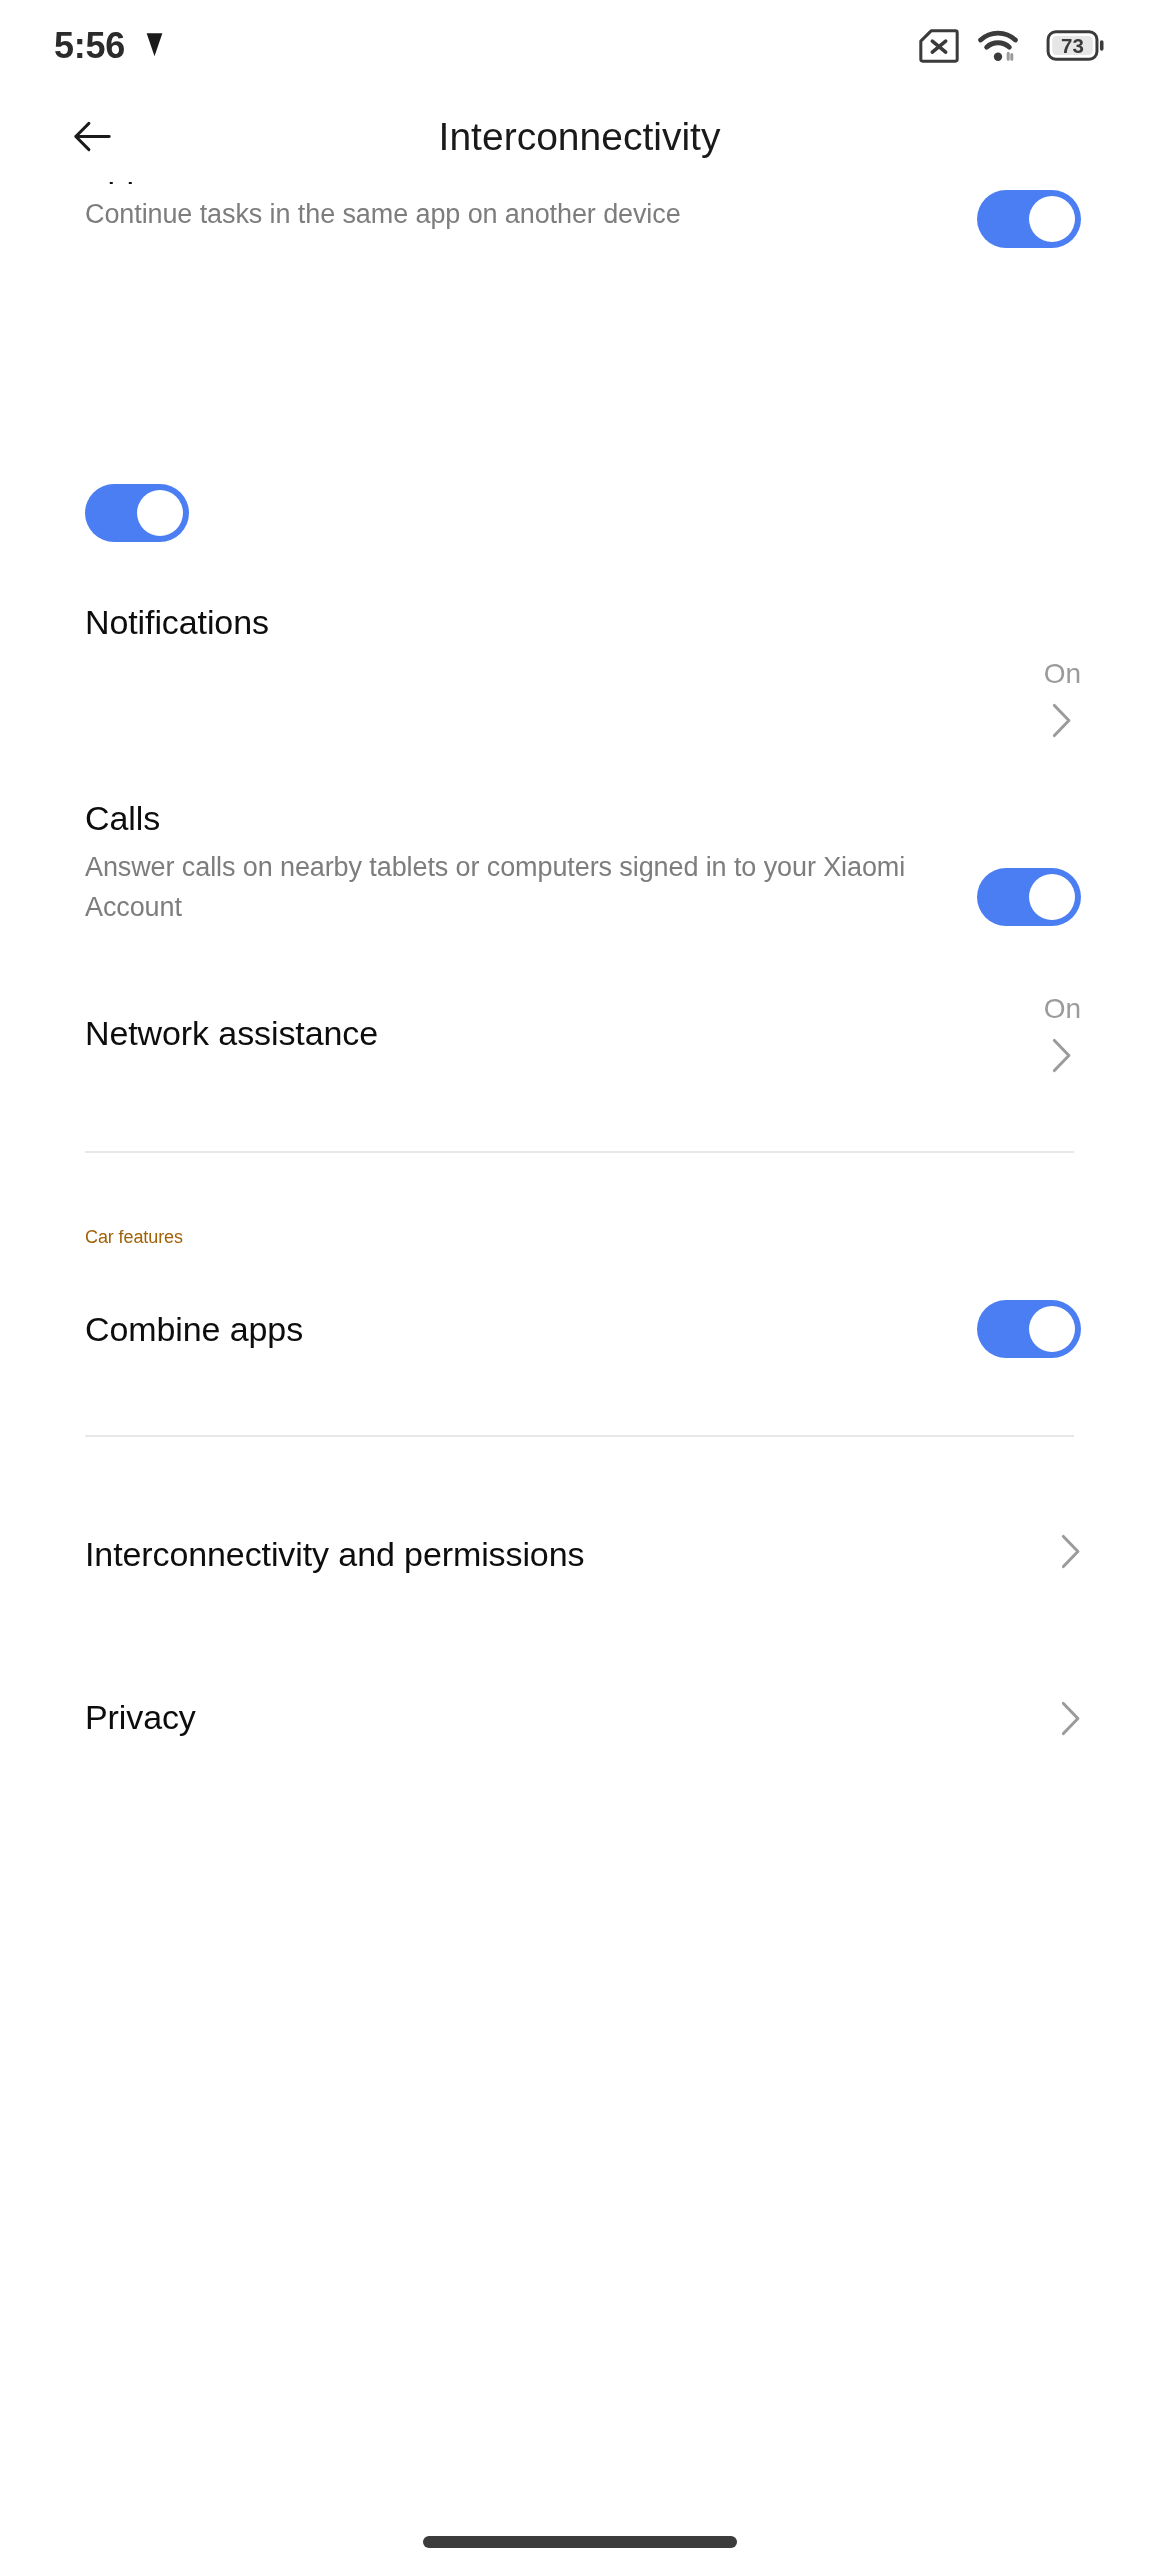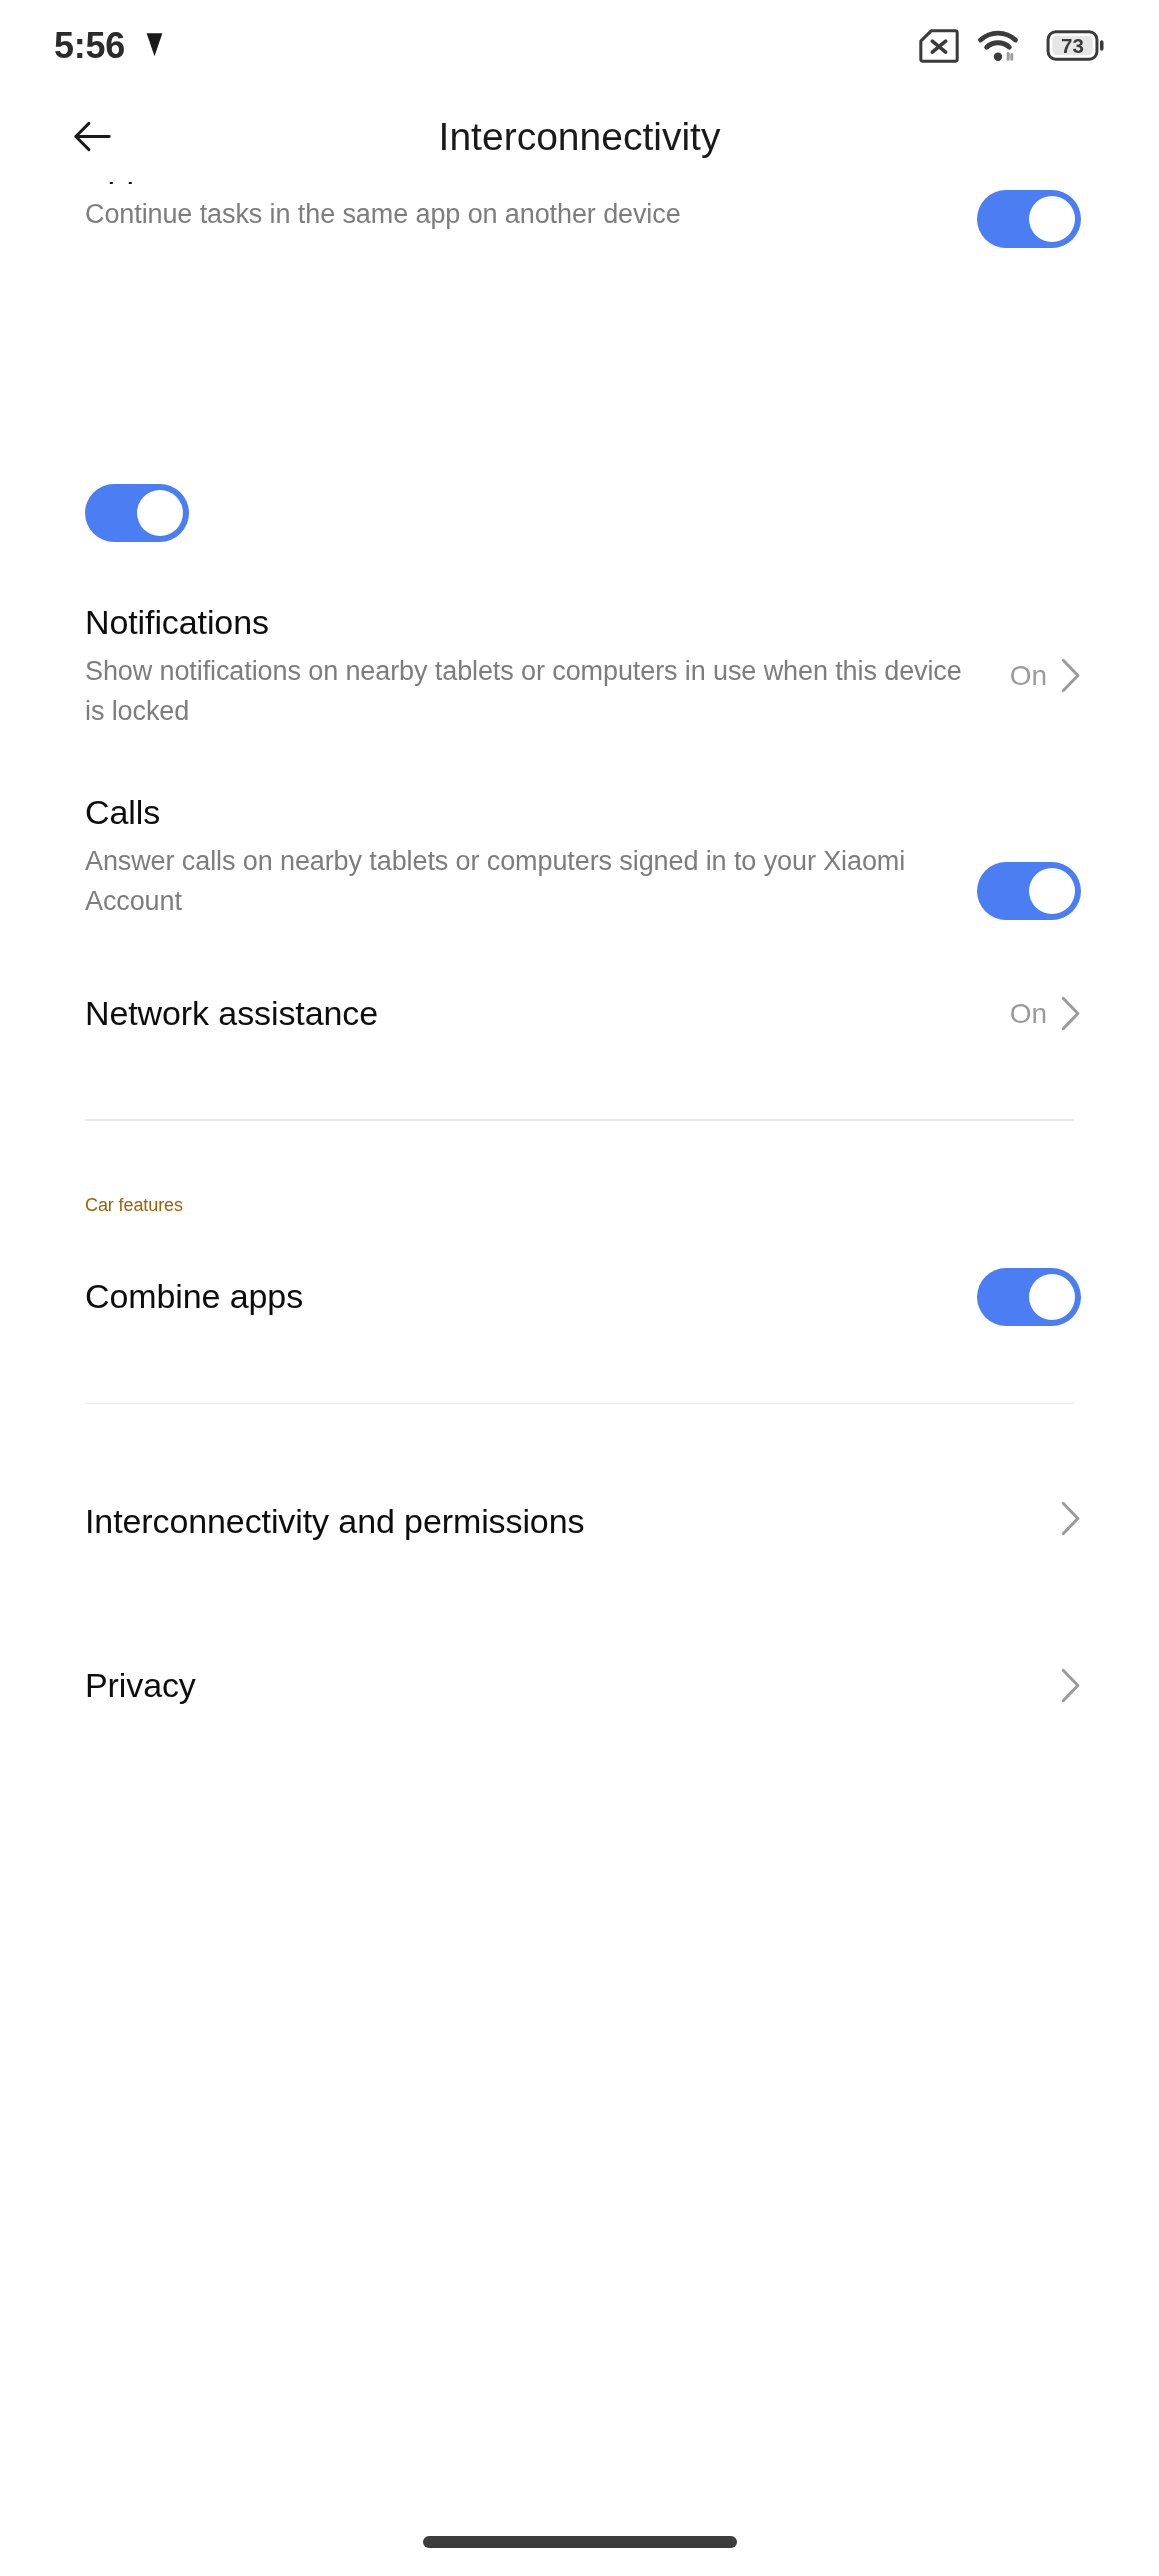--- a/index.html
+++ b/index.html
@@ -81,20 +81,21 @@
     color:#7d7d7d;
     line-height:1.48;
     letter-spacing:-0.1px;
     margin-top:8.5px;
   }
   .row-right{
     display:flex;
     align-items:center;
     gap:13.3px;
     flex-shrink:0;
+    flex-direction:column;
   }
   .value-text{
     font-size:28px;
     color:#9b9b9b;
     font-weight:400;
   }
 
   
   .toggle{
     width:104px; height:58px;
@@ -234,21 +235,20 @@
         <div class="knob"></div>
       </div>
     </div>
   </div>
 
   <div style="height:60px;"></div>
 
   <div class="row">
     <div class="row-texts">
       <div class="row-title">Notifications</div>
-      <div class="row-desc">Show notifications on nearby tablets or computers in use when this device is locked</div>
     </div>
     <div class="row-right" style="margin-top:56px;">
       <span class="value-text">On</span>
       <svg class="chevron" viewBox="0 0 34 58">
         <path d="M4 4 L28 29 L4 54" fill="none" stroke="#9b9b9b" stroke-width="5" stroke-linecap="round" stroke-linejoin="round"></path>
       </svg>
     </div>
   </div>
 
   <div style="height:60px;"></div>

